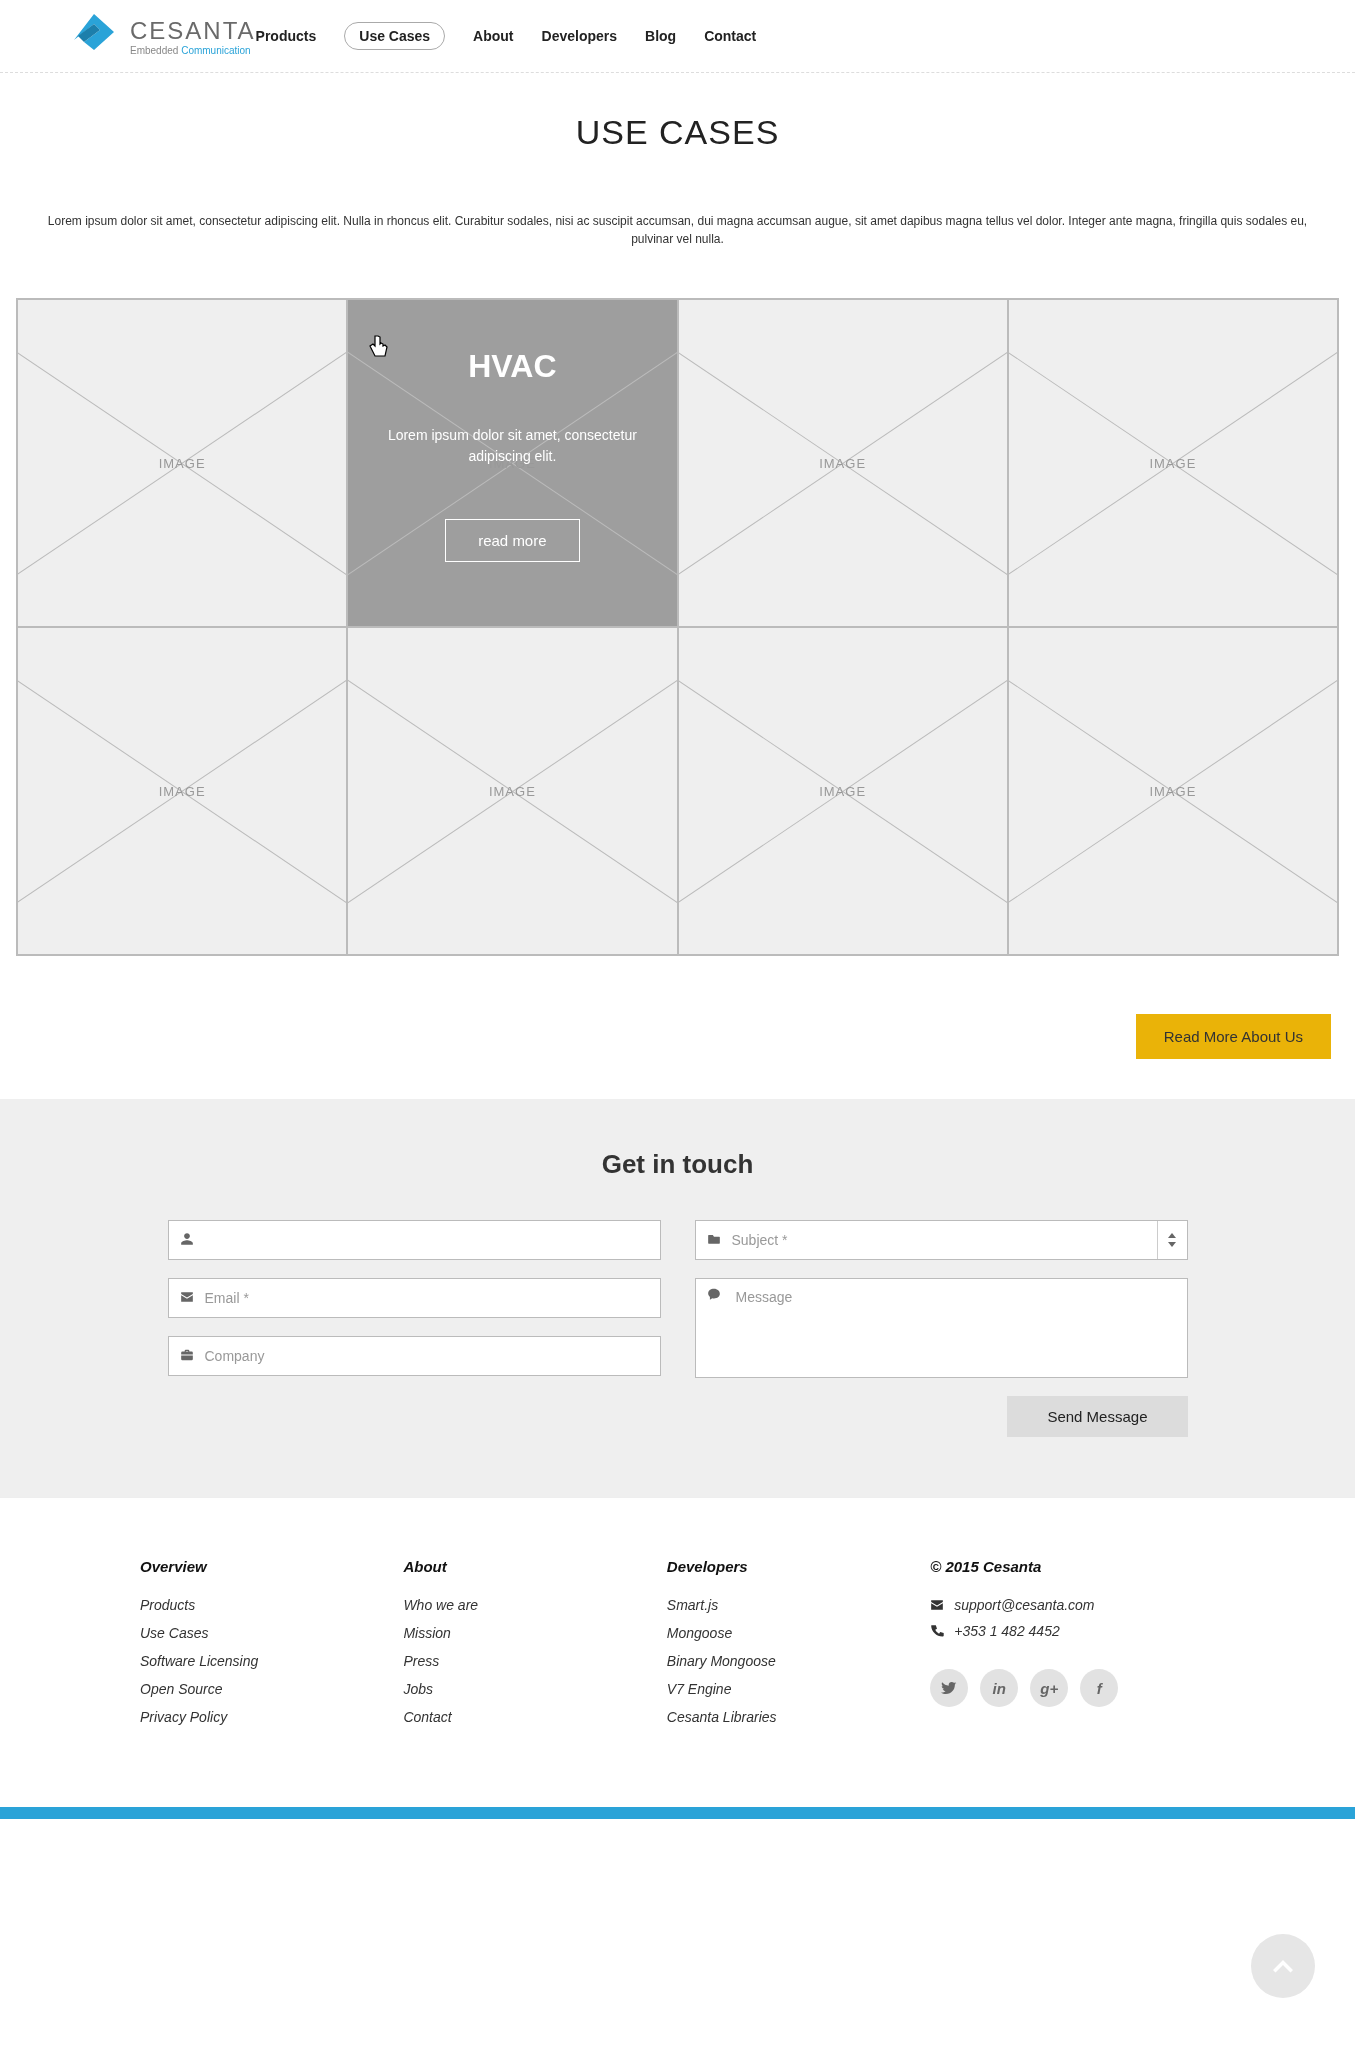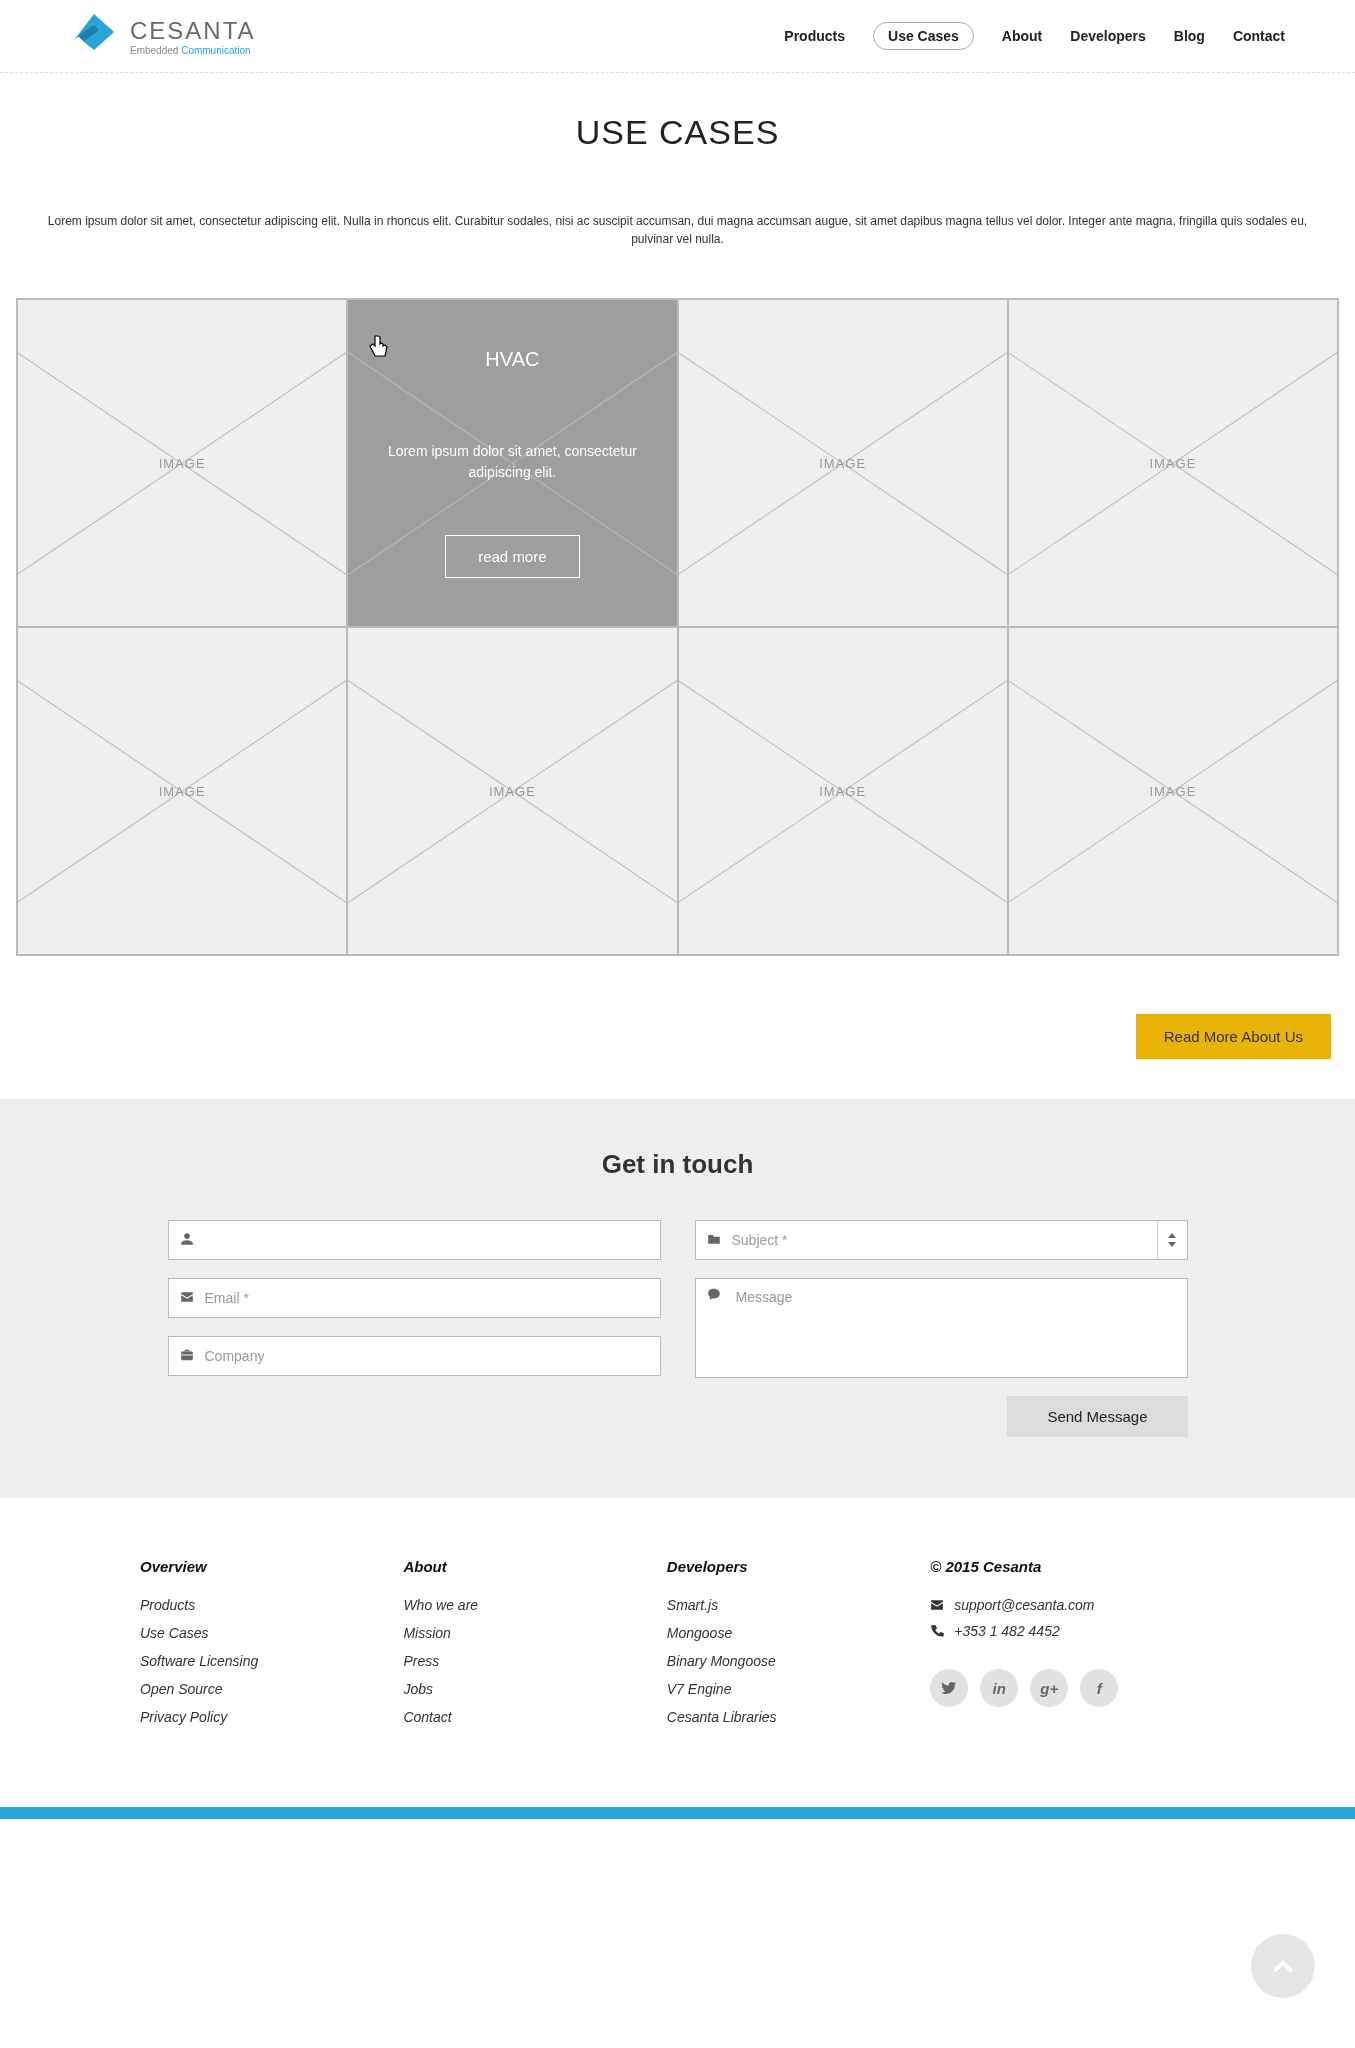--- a/index.html
+++ b/index.html
@@ -1,19 +1,19 @@
 <!DOCTYPE html>
 <html><head>
   <meta charset="utf-8">
   <style>
     * { margin: 0; padding: 0; box-sizing: border-box; }
     body { font-family: Arial, Helvetica, sans-serif; color: #333; background: #fff; }
 
     
-    .header { display: flex; align-items: center; justify-content: space-between; padding: 12px 70px; border-bottom: 1px dashed #ddd; }
+    .header { display: flex; align-items: center; padding: 12px 70px; border-bottom: 1px dashed #ddd; }
     .logo-area { display: flex; align-items: center; gap: 12px; }
     .logo-icon { width: 48px; height: 48px; }
     .logo-text { display: flex; flex-direction: column; }
     .logo-name { font-size: 24px; font-weight: 400; color: #6a6a6a; letter-spacing: 2px; }
     .logo-tagline { font-size: 10px; color: #888; }
     .logo-tagline .accent { color: #2aa3d8; }
     .nav { display: flex; gap: 28px; align-items: center; }
     .nav-item { font-size: 14px; font-weight: 700; color: #222; text-decoration: none; cursor: pointer; }
     .nav-item.active { border: 1px solid #aaa; border-radius: 14px; padding: 5px 14px; }
 
@@ -26,21 +26,21 @@
     .cell { position: relative; height: 328px; background: #efefef; border: 1px solid #bbb; overflow: hidden; }
     .cell .cross::before, .cell .cross::after {
       content: ""; position: absolute; left: -20%; top: 50%; width: 140%; height: 0; border-top: 1px solid #bbb;
     }
     .cell .cross::before { transform: rotate(34deg); }
     .cell .cross::after  { transform: rotate(-34deg); }
     .cell-label { position: absolute; top: 50%; left: 50%; transform: translate(-50%, -50%); font-size: 13px; color: #999; letter-spacing: 1px; }
 
     .cell.hovered { background: #9e9e9e; }
     .hover-content { position: absolute; inset: 0; display: flex; flex-direction: column; align-items: center; padding: 40px 28px; color: #fff; }
-    .hover-title { font-size: 20px; font-weight: 400; margin-top: 8px; margin-bottom: 70px; }
+    .hover-title { font-size: 32px; font-weight: 700; margin-top: 8px; margin-bottom: 40px; }
     .hover-desc { font-size: 14px; text-align: center; line-height: 1.5; margin-bottom: 52px; }
     .hover-btn { border: 1px solid #fff; color: #fff; background: transparent; padding: 12px 32px; font-size: 15px; cursor: pointer; }
 
     .readmore-row { display: flex; justify-content: flex-end; padding: 58px 24px 40px; }
     .readmore-btn { background: #eab308; border: none; padding: 14px 28px; font-size: 15px; color: #333; cursor: pointer; }
 
     
     .contact-section { background: #efefef; padding: 50px 16px 60px; }
     .contact-title { text-align: center; font-size: 26px; margin-bottom: 40px; }
     .contact-form { display: grid; grid-template-columns: 1fr 1fr; gap: 18px 34px; max-width: 1060px; margin: 0 auto; padding: 0 20px; }

